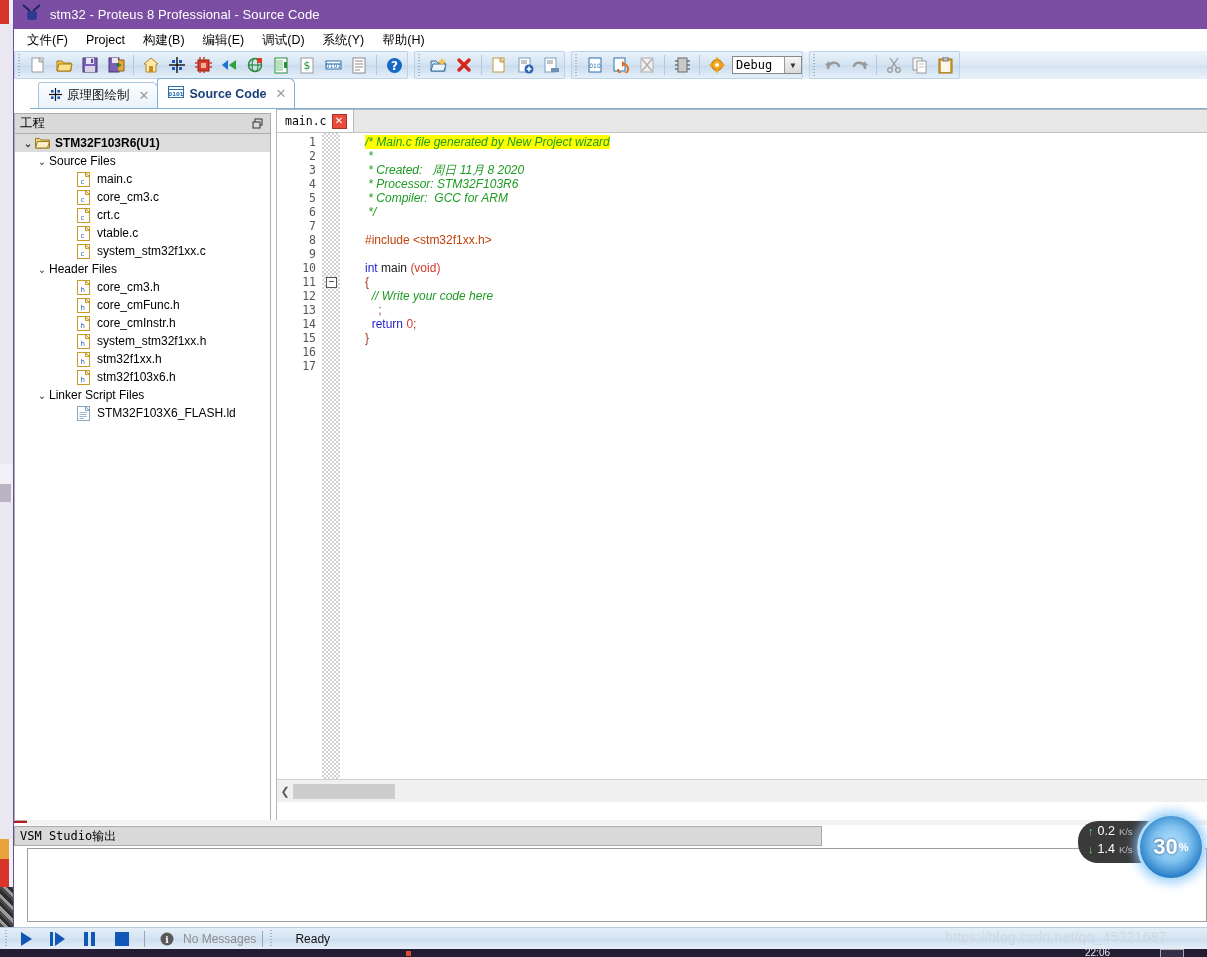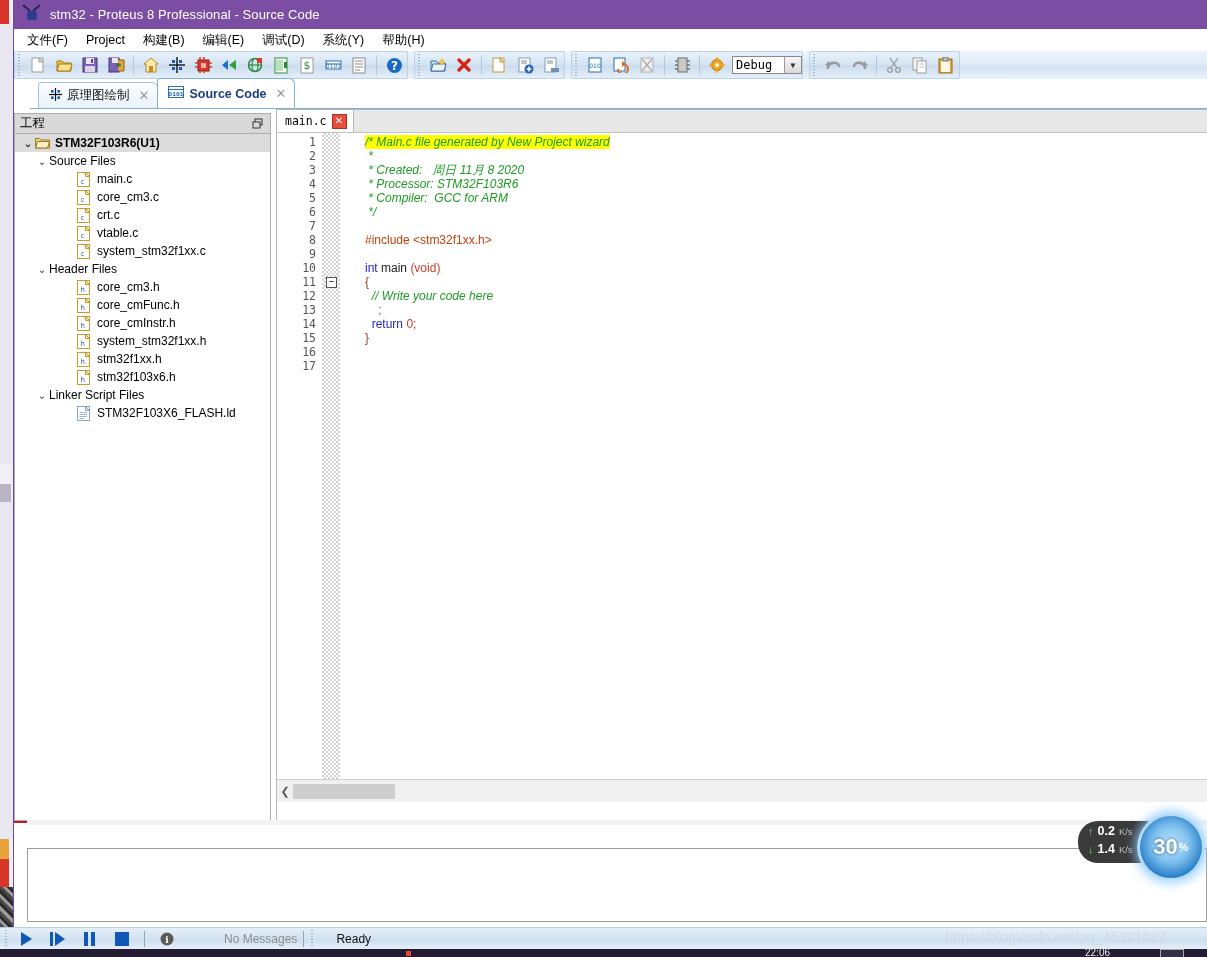--- a/index.html
+++ b/index.html
@@ -204,21 +204,21 @@
   .statusbar {
     position:absolute; left:0; top:927px; width:1207px; height:22px;
     background: linear-gradient(to bottom,#e4eef8 0%,#d3e3f2 50%,#cddeee 52%,#e8f1fa 100%);
     display:flex; align-items:center; border-top:1px solid #b6cde2;
   }
   .sb-grip { width:6px; height:18px; margin-left:4px;
     background-image: repeating-linear-gradient(to bottom,#9bb6cf 0 1px,transparent 1px 3px);
     background-size:2px 3px; background-repeat:repeat-y; background-position:1px 0;}
   .sb-btn { width:32px; height:20px; display:flex; align-items:center; justify-content:center; }
   .sb-sep { width:1px; height:16px; background:#8fa8bd; margin:0 6px; }
-  .sb-text { font-size:12px; color:#8c8c8c;margin-left:41px; }
+  .sb-text { font-size:12px; color:#8c8c8c; }
   .sb-ready { font-size:12px; color:#111; }
 
   
   .taskbar {
     position:absolute; left:0; top:949px; width:1207px; height:8px;
     background:#241c33;
   }
   .tb-dot { position:absolute; left:406px; top:2px; width:5px; height:5px; background:#e04a2f; }
   .tb-clock { position:absolute; left:1085px; top:-2px; font-size:10px; color:#e8e8e8; }
   .tb-box { position:absolute; left:1160px; top:0px; width:22px; height:7px;
@@ -227,21 +227,21 @@
   
   .netspeed {
     position:absolute; left:1078px; top:821px; width:88px; height:42px;
     background:#3a3a3a; border-radius:20px; color:#fff;
     display:flex; flex-direction:column; justify-content:center; padding-left:10px;
     box-sizing:border-box;
   }
   .ns-row { display:flex; align-items:baseline; gap:4px; height:18px; }
   .ns-arrow-up { color:#79c7d8; font-size:11px; }
   .ns-arrow-dn { color:#6fdc6f; font-size:11px; }
-  .ns-val { font-size:12.5px; font-weight:bold; }
+  .ns-val { font-size:12.5px; font-weight:normal; }
   .ns-unit { font-size:9.5px; color:#bdbdbd; }
   .cpu-orb {
     position:absolute; left:1137px; top:813px; width:62px; height:62px; border-radius:50%;
     background: radial-gradient(circle at 50% 45%, #bfe4ff 0%, #7ec0ee 40%, #2a7fc9 72%, #1c5f9e 100%);
     box-shadow: 0 0 10px 3px rgba(140,200,255,.75);
     display:flex; align-items:center; justify-content:center;
     border:3px solid rgba(200,235,255,.85);
   }
   .cpu-orb .val { font-size:22px; font-weight:bold; color:#ffffff; text-shadow:0 0 3px #1a4f84; }
   .cpu-orb .pct { font-size:11px; font-weight:bold; color:#ffffff; margin-left:1px; }
@@ -788,20 +788,23 @@
           <div class="hscroll">
             <div class="hs-left">❮</div>
             <div class="hs-thumb"></div>
           </div>
         </div>
       </div>
 
     </div>
 
     <div class="out-topline"></div>
+    <div class="out-header">
+      <span>VSM Studio输出</span>
+    </div>
     <div class="out-body"></div>
 
   </div>
 
   <div class="statusbar">
     <div class="sb-grip"></div>
     <div class="sb-btn">
       <svg width="13" height="14">
           <path d="M1 0 L12 7 L1 14 Z" fill="#1157b8"></path>
         </svg>

